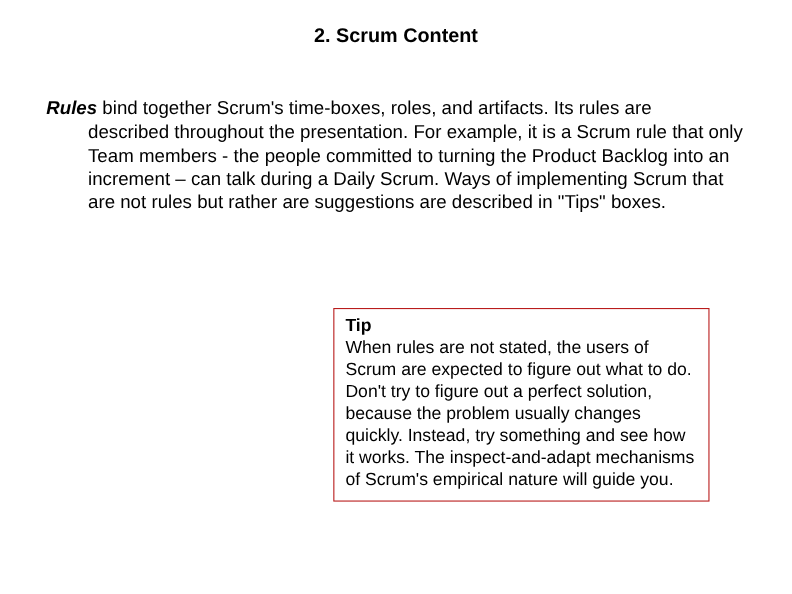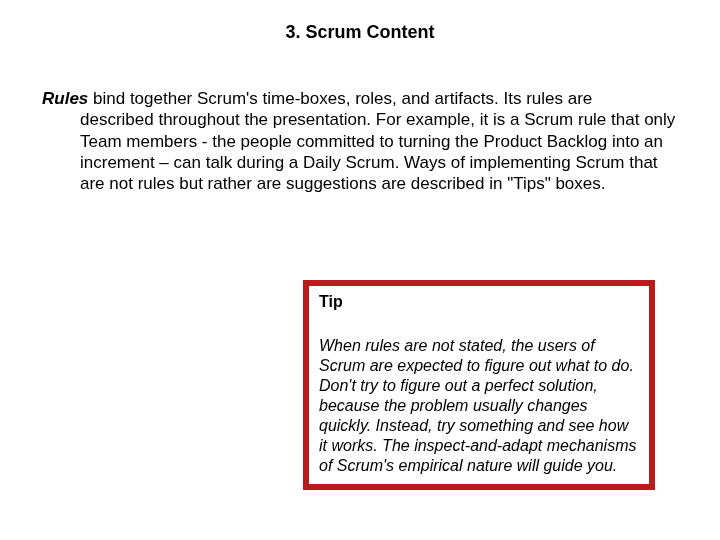--- a/index.html
+++ b/index.html
@@ -35,37 +35,35 @@
   }
   .body-para .hang {
     display: block;
     padding-left: 38px;
   }
   .tip-box {
     position: absolute;
     top: 280px;
     left: 303px;
     width: 320px;
-    border: 6px solid #b91c1c;
+    border: 1px solid #b91c1c;
     padding: 6px 10px 8px 10px;
     font-size: 16px;
     line-height: 1.25;
   }
   .tip-box .tip-title {
     font-weight: bold;
   }
   .tip-box .tip-body {
-    font-style: italic;
-    margin-top: 24px;
   }
 </style>
 </head>
 <body>
 
-<div class="heading">3. Scrum Content</div>
+<div class="heading">2. Scrum Content</div>
 
 <div class="body-para">
   <span class="lead">Rules</span><span> bind together Scrum's time-boxes, roles, and artifacts. Its rules are</span>
   <span class="hang">described throughout the presentation. For example, it is a Scrum rule that only Team members - the people committed to turning the Product Backlog into an increment – can talk during a Daily Scrum. Ways of implementing Scrum that are not rules but rather are suggestions are described in "Tips" boxes.</span>
 </div>
 
 <div class="tip-box">
   <div class="tip-title">Tip</div>
   <div class="tip-body">When rules are not stated, the users of Scrum are expected to figure out what to do. Don't try to figure out a perfect solution, because the problem usually changes quickly. Instead, try something and see how it works. The inspect-and-adapt mechanisms of Scrum's empirical nature will guide you.</div>
 </div>

